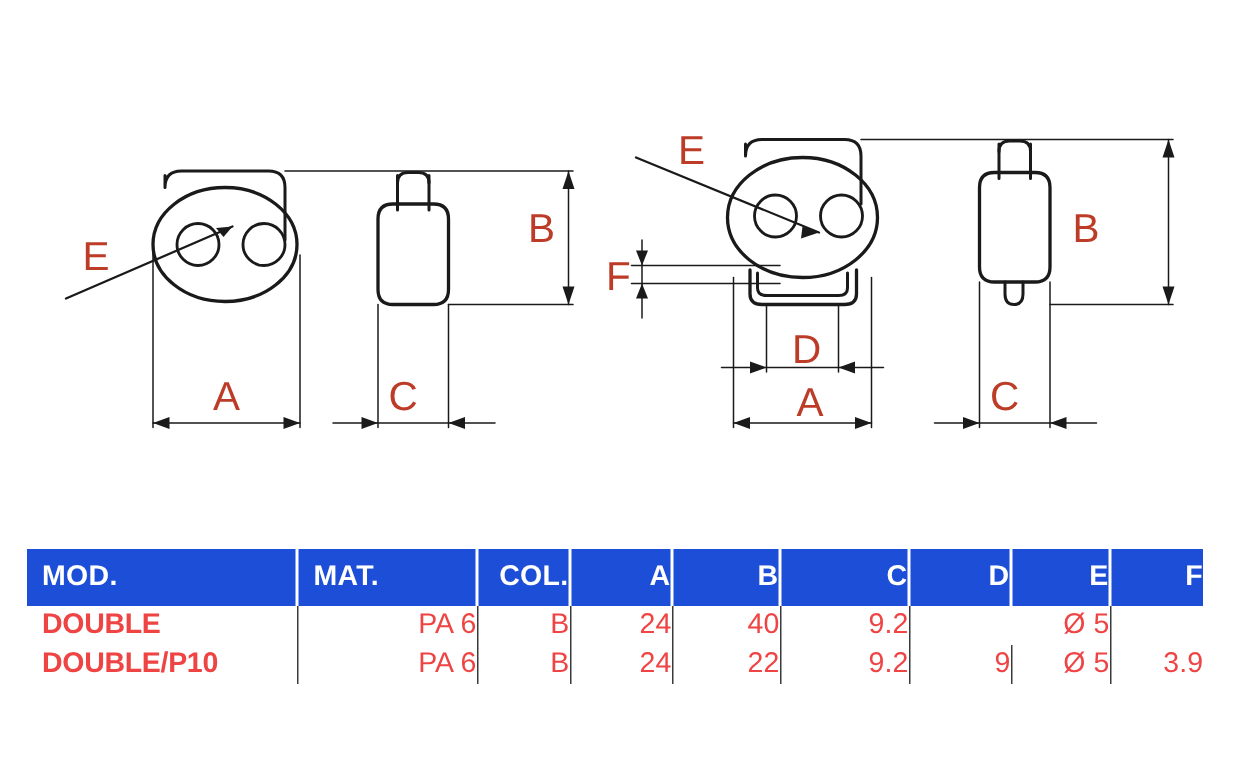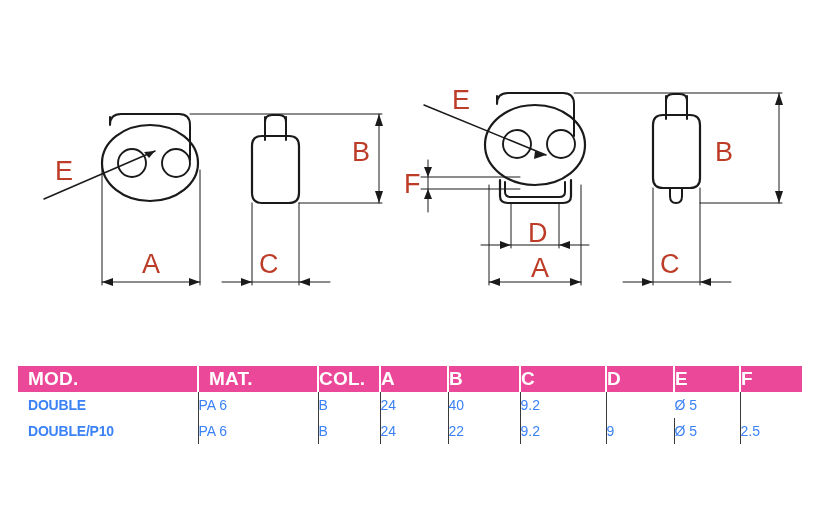--- a/index.html
+++ b/index.html
@@ -58,44 +58,44 @@
   table.spec-table {
     border-collapse: collapse;
     width: 784px;
     table-layout: fixed;
     font-family: "Liberation Sans", sans-serif;
   }
   table.spec-table th,
   table.spec-table td {
     padding: 0;
     margin: 0;
-    text-align: left;
+    text-align: right;
     vertical-align: middle;
   }
   table.spec-table thead th {
-    background: #ec4899;
+    background: #1d4ed8;
     color: #ffffff;
     font-size: 19px;
     font-weight: bold;
-    height: 26px;
+    height: 38px;
     border-right: 2px solid #ffffff;
     letter-spacing: 0.2px;
   }
   table.spec-table thead th:last-child {
     border-right: none;
   }
   table.spec-table thead th.th-mod,
   table.spec-table thead th.th-mat {
     text-align: left;
     padding-left: 10px;
   }
   table.spec-table tbody td {
     height: 26px;
-    font-size: 14px;
-    color: #3b82f6;
+    font-size: 19px;
+    color: #ef4444;
     border-right: 1px solid #3a3a3a;
     background: #ffffff;
   }
   table.spec-table tbody td:last-child {
     border-right: none;
   }
   table.spec-table tbody td.td-mod {
     text-align: left;
     padding-left: 10px;
     font-weight: bold;
@@ -299,19 +299,19 @@
         </tr>
         <tr>
           <td class="td-mod">DOUBLE/P10</td>
           <td>PA 6</td>
           <td>B</td>
           <td>24</td>
           <td>22</td>
           <td>9.2</td>
           <td>9</td>
           <td>Ø 5</td>
-          <td>2.5</td>
+          <td>3.9</td>
         </tr>
       </tbody>
     </table>
   </div>
 
 </div>
 
 </body></html>

